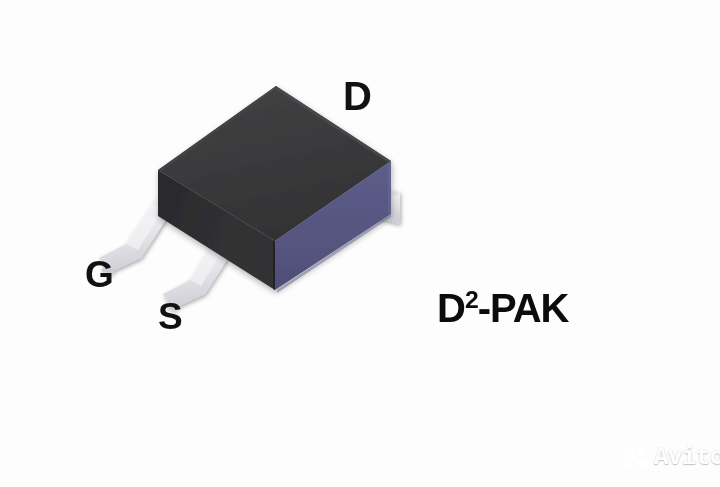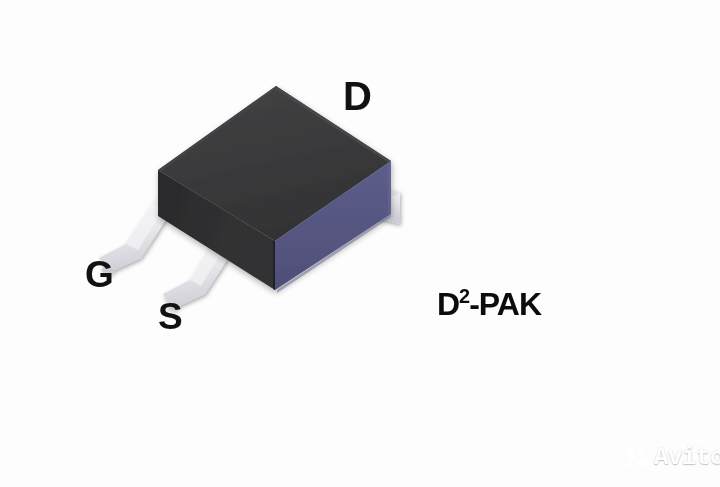--- a/index.html
+++ b/index.html
@@ -62,21 +62,21 @@
   }
 
   
   #part-caption {
     position: absolute;
     left: 437px;
     top: 288px;
     color: #0c0c0c;
     font-family: "Liberation Sans", sans-serif;
     font-weight: bold;
-    font-size: 32px;
+    font-size: 40px;
     line-height: 1;
     letter-spacing: -1px;
     white-space: nowrap;
     user-select: none;
   }
   #part-caption sup {
     font-size: 0.62em;
     vertical-align: super;
     line-height: 0;
     letter-spacing: -1px;

